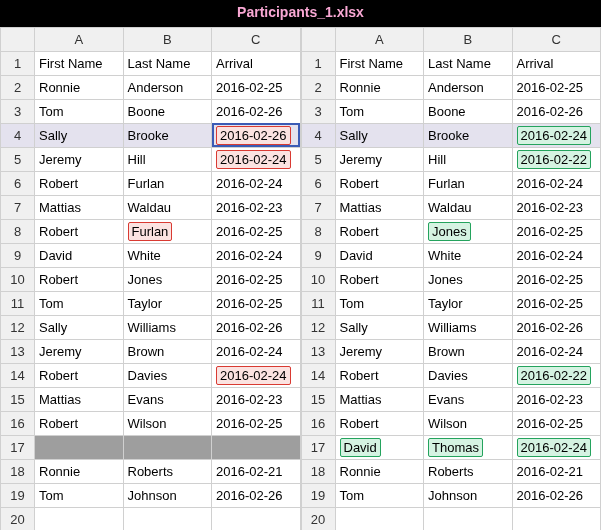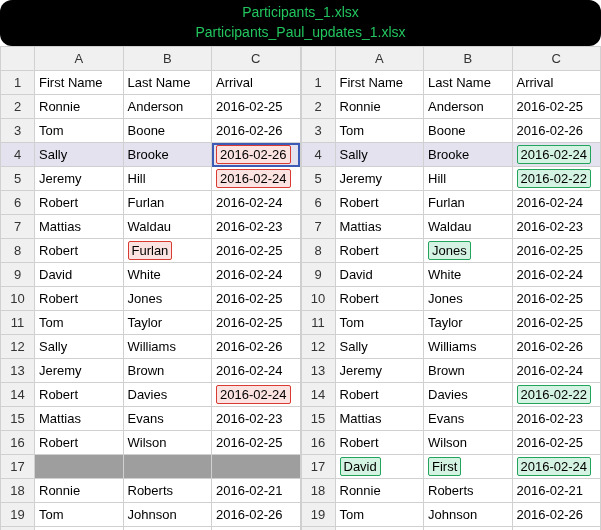--- a/index.html
+++ b/index.html
@@ -5,27 +5,26 @@
   * { box-sizing: border-box; }
   body {
     margin: 0;
     font-family: Arial, sans-serif;
     font-size: 13px;
     background: #fff;
     width: 601px;
   }
   .titlebar {
     background: #000;
-    color: #22c55e;
+    color: #f9a8d4;
     text-align: center;
-    font-weight: normal;
+    font-weight: bold;
     font-size: 14px;
     padding: 3px 0 4px 0;
     line-height: 1.4;
-    border-radius: 12px;
   }
   .panes {
     display: flex;
   }
   .pane {
     flex: 1 1 50%;
   }
   table {
     border-collapse: collapse;
     width: 100%;
@@ -80,21 +79,20 @@
   .sel-blue {
     outline: 2px solid #3b5bb5;
     outline-offset: -2px;
   }
 </style>
 </head>
 <body>
 
 <div class="titlebar">
   <div>Participants_1.xlsx</div>
-  <div>Participants_Paul_updates_1.xlsx</div>
 </div>
 
 <div class="panes">
   <div class="pane">
     <table>
       <colgroup>
           <col style="width:34px">
           <col>
           <col>
           <col>
@@ -340,21 +338,21 @@
           </tr>
           <tr>
             <td class="rowhead">16</td>
             <td>Robert</td>
             <td>Wilson</td>
             <td>2016-02-25</td>
           </tr>
           <tr>
             <td class="rowhead">17</td>
             <td><span class="cell-inner hl-green">David</span></td>
-            <td><span class="cell-inner hl-green">First</span></td>
+            <td><span class="cell-inner hl-green">Thomas</span></td>
             <td><span class="cell-inner hl-green">2016-02-24</span></td>
           </tr>
           <tr>
             <td class="rowhead">18</td>
             <td>Ronnie</td>
             <td>Roberts</td>
             <td>2016-02-21</td>
           </tr>
           <tr>
             <td class="rowhead">19</td>

